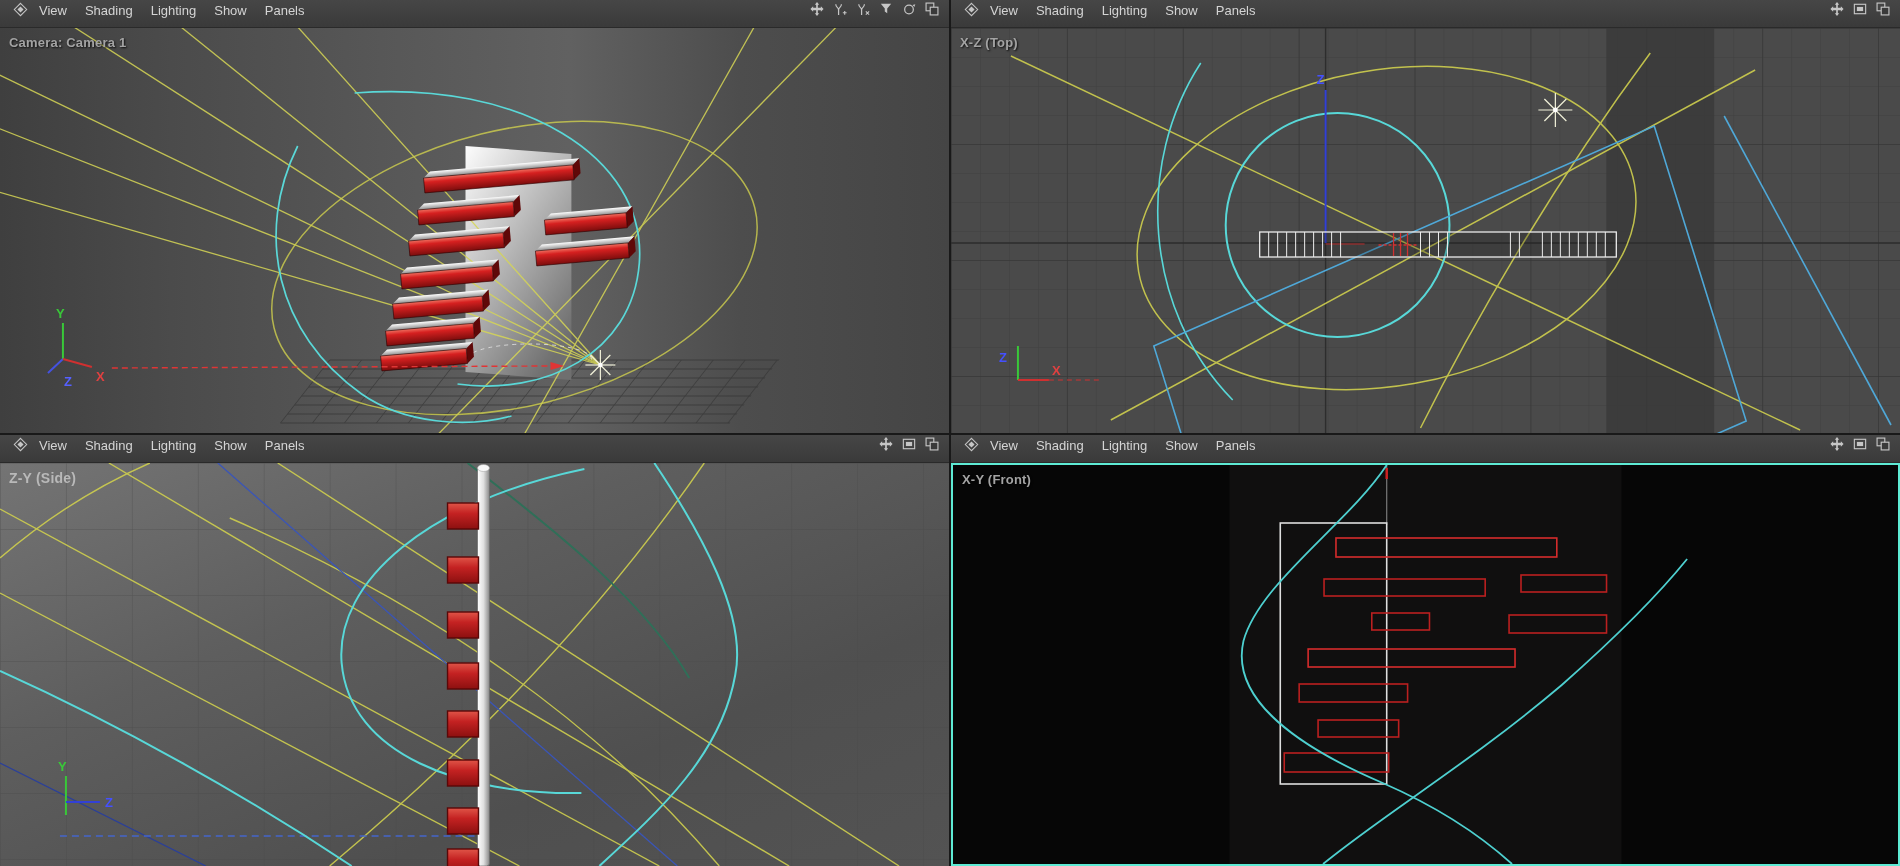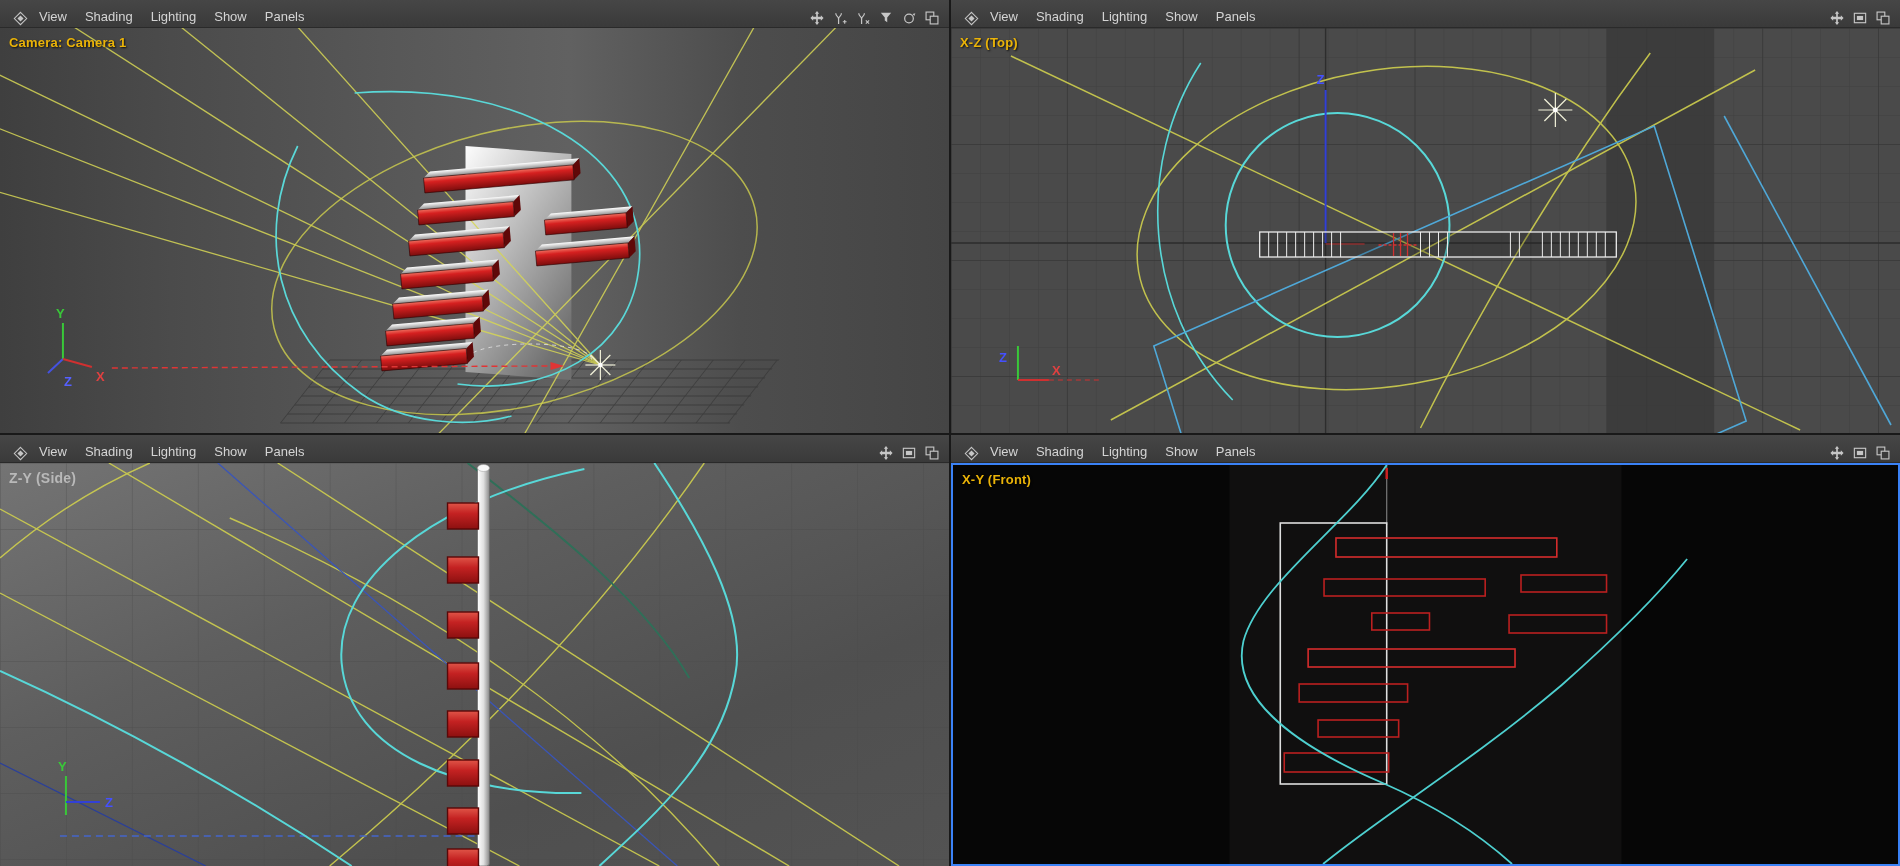--- a/index.html
+++ b/index.html
@@ -2,32 +2,32 @@
 <html><head>
 <meta charset="utf-8">
 <style>
   *{box-sizing:border-box;margin:0;padding:0}
   html,body{width:1900px;height:866px;overflow:hidden;background:#191919;
     font-family:"Liberation Sans",sans-serif}
   .quad{display:grid;grid-template-columns:949px 949px;grid-template-rows:433px 431px;
     gap:2px;width:1900px;height:866px;background:#191919}
   .viewport{display:flex;flex-direction:column;background:#4a4a4a;position:relative;overflow:hidden}
   .menubar{flex:0 0 28px;height:28px;background:linear-gradient(#464646,#3a3a3a);
-    border-bottom:1px solid #2a2a2a;display:flex;align-items:flex-end;
+    border-bottom:1px solid #2a2a2a;display:flex;align-items:flex-start;
     padding:0 8px;gap:2px;color:#d4d4d4;font-size:13px;user-select:none}
   .menu-item{padding:3px 8px;cursor:default;white-space:nowrap}
   .mb-spacer{flex:1}
   .mb-icon{width:18px;height:18px;display:flex;align-items:center;justify-content:center;
     color:#c6c6c6;margin-left:3px;cursor:default}
   .content{position:relative;flex:1;overflow:hidden;background:#4a4a4a}
   .content svg.scene{position:absolute;left:0;top:0;width:100%;height:100%;display:block}
-  .view-label{position:absolute;top:7px;left:9px;font-size:13px;font-weight:bold;color:#eab308;
+  .view-label{position:absolute;top:7px;left:9px;font-size:13px;font-weight:bold;color:#a3a3a3;
     text-shadow:1px 1px 2px rgba(0,0,0,.8);letter-spacing:.2px;pointer-events:none}
   .view-label.dim{color:#b9b9b9;font-weight:bold;font-size:14px;text-shadow:none}
-  .vp-front .content{border:2px solid #3b82f6;background:#060606}
+  .vp-front .content{border:2px solid #5eead4;background:#060606}
   svg text{font-family:"Liberation Sans",sans-serif;font-size:13px;font-weight:bold}
 </style>
 </head>
 <body>
 
 <svg width="0" height="0" style="position:absolute" aria-hidden="true">
   <defs>
     <g id="i-diamond">
         <path d="M8.5 1.5L15.5 8.5 8.5 15.5 1.5 8.5z" fill="none" stroke="currentColor" stroke-width="1.2"></path>
         <path d="M8.5 5L12 8.5 8.5 12 5 8.5z" fill="currentColor"></path>

